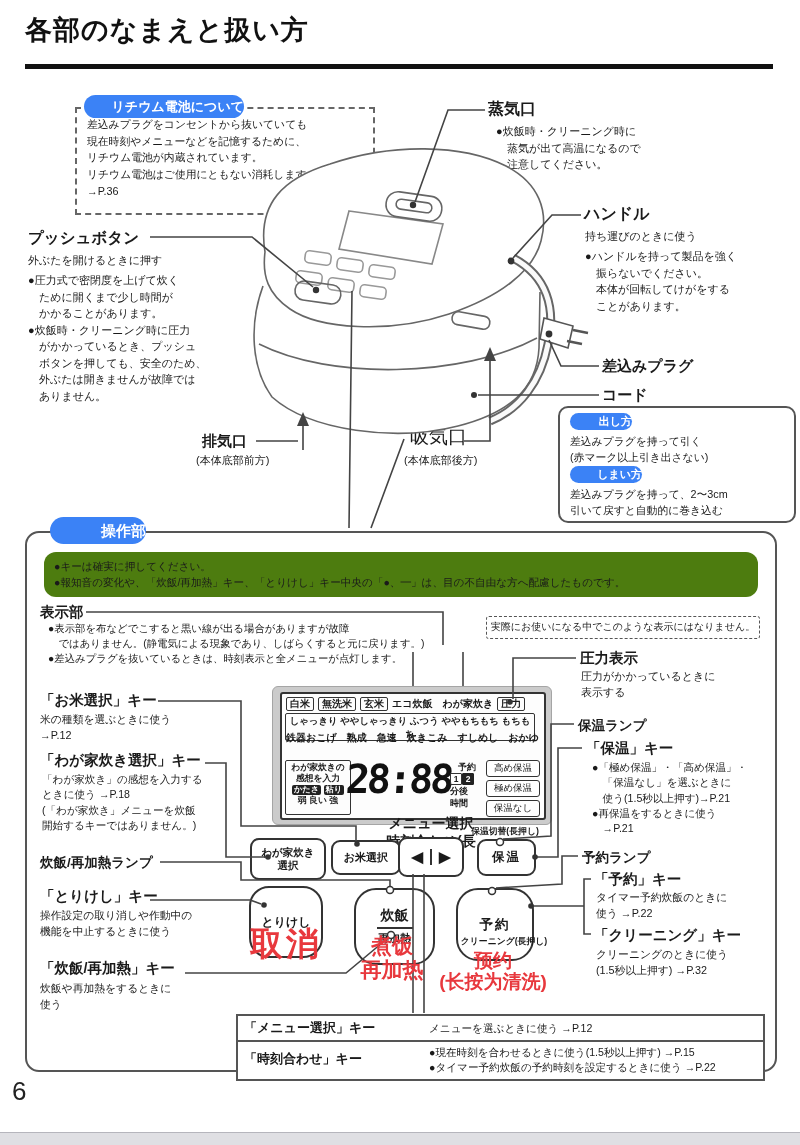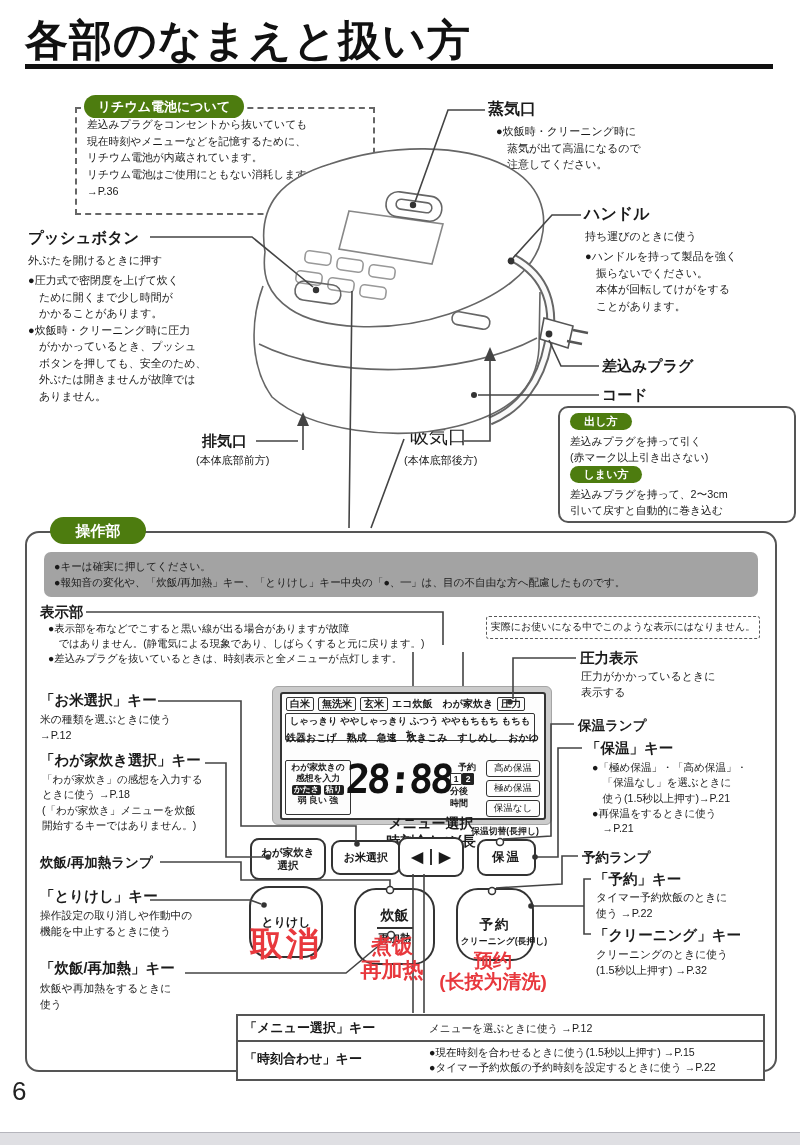--- a/index.html
+++ b/index.html
@@ -1,24 +1,24 @@
 <!DOCTYPE html>
 <html><head>
 <meta charset="utf-8">
 <style>
   html,body{margin:0;padding:0;background:#fff;}
   .page{position:relative;width:800px;height:1145px;background:#fff;overflow:hidden;
         font-family:"Liberation Sans",sans-serif;color:#1a1a1a;}
   .abs{position:absolute;}
   .pre{white-space:pre-line;}
   
-  .title{left:25px;top:12px;font-size:43px;font-weight:900;letter-spacing:1px;color:#111;}
+  .title{left:25px;top:12px;font-size:27px;font-weight:900;letter-spacing:1px;color:#111;}
   .title-rule{left:25px;top:64px;width:748px;height:5px;background:#111;}
   
-  .pill{background:#4d7c0f;color:#fff;font-weight:bold;text-align:center;border-radius:14px;}
+  .pill{background:#3b82f6;color:#fff;font-weight:bold;text-align:right;border-radius:14px;}
   
   .li-box{left:75px;top:107px;width:296px;height:104px;border:2px dashed #666;}
   .li-badge{left:84px;top:95px;width:160px;height:23px;font-size:13px;line-height:23px;z-index:2;}
   .li-body{left:87px;top:116px;font-size:10.8px;line-height:1.55;}
   
   .steam-title{left:488px;top:99px;font-size:16px;font-weight:bold;}
   .steam-body{left:496px;top:123px;font-size:11px;line-height:1.5;}
   .push-title{left:28px;top:228px;font-size:15.5px;font-weight:bold;}
   .push-lead{left:28px;top:253px;font-size:11px;}
   .push-body{left:28px;top:272px;font-size:11px;line-height:1.5;}
@@ -33,21 +33,21 @@
   .cord-out-text{left:570px;top:434px;font-size:10.8px;line-height:1.45;}
   .cord-in-badge{left:570px;top:466px;width:72px;height:17px;font-size:11px;line-height:17px;border-radius:9px;}
   .cord-in-text{left:570px;top:487px;font-size:10.8px;line-height:1.45;}
   .exhaust-title{left:202px;top:432px;font-size:15px;font-weight:bold;}
   .exhaust-sub{left:196px;top:453px;font-size:11px;}
   .intake-title{left:410px;top:424px;font-size:19px;font-weight:normal;}
   .intake-sub{left:404px;top:453px;font-size:11px;}
   
   .panel-box{left:25px;top:531px;width:748px;height:537px;border:2px solid #555;border-radius:14px;}
   .panel-badge{left:50px;top:517px;width:96px;height:27px;font-size:15px;line-height:27px;z-index:3;}
-  .panel-notes{left:44px;top:552px;width:694px;background:#a3a3a3;border-radius:7px;
+  .panel-notes{left:44px;top:552px;width:694px;background:#4d7c0f;border-radius:12px;
                padding:6px 10px;font-size:10.6px;line-height:1.55;}
   .disp-title{left:40px;top:603px;font-size:14.5px;font-weight:bold;}
   .disp-body{left:48px;top:622px;font-size:10.4px;line-height:1.42;}
   .disp-note{left:486px;top:616px;width:272px;height:21px;border:1.5px dashed #555;border-radius:3px;
              font-size:10px;line-height:20px;text-align:center;background:#fff;}
   .press-title{left:580px;top:649px;font-size:14.5px;font-weight:bold;}
   .press-body{left:581px;top:669px;font-size:11px;line-height:1.45;}
   
   .lcd-frame{left:272px;top:686px;width:278px;height:137px;background:#cbcbcb;border:1px solid #a5a5a5;border-radius:6px;z-index:2;}
   .lcd{left:280px;top:692px;width:262px;height:124px;background:#fdfdfd;border:2px solid #333;border-radius:3px;z-index:2;}

